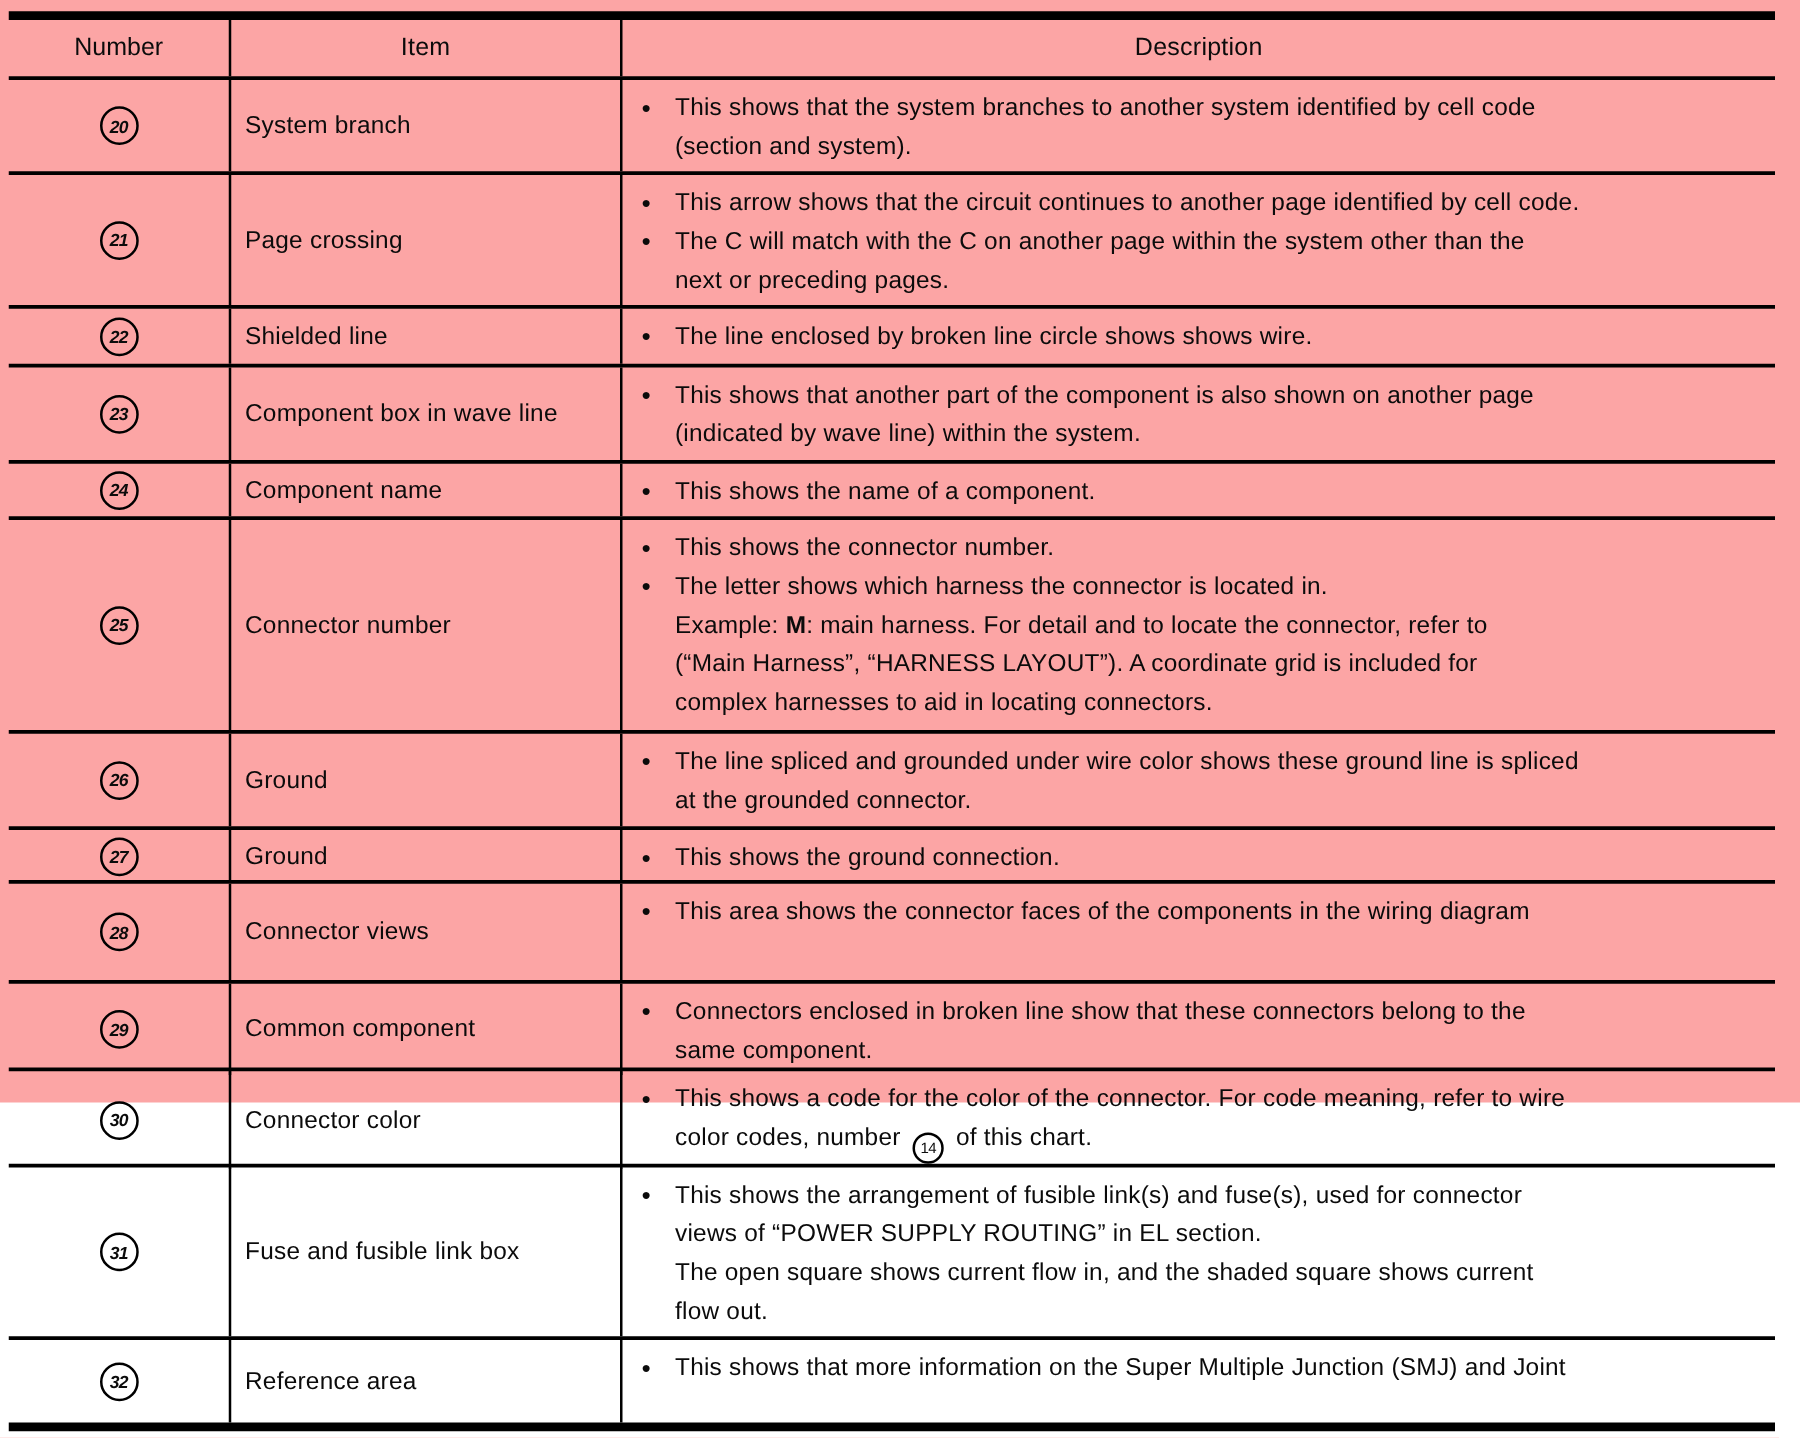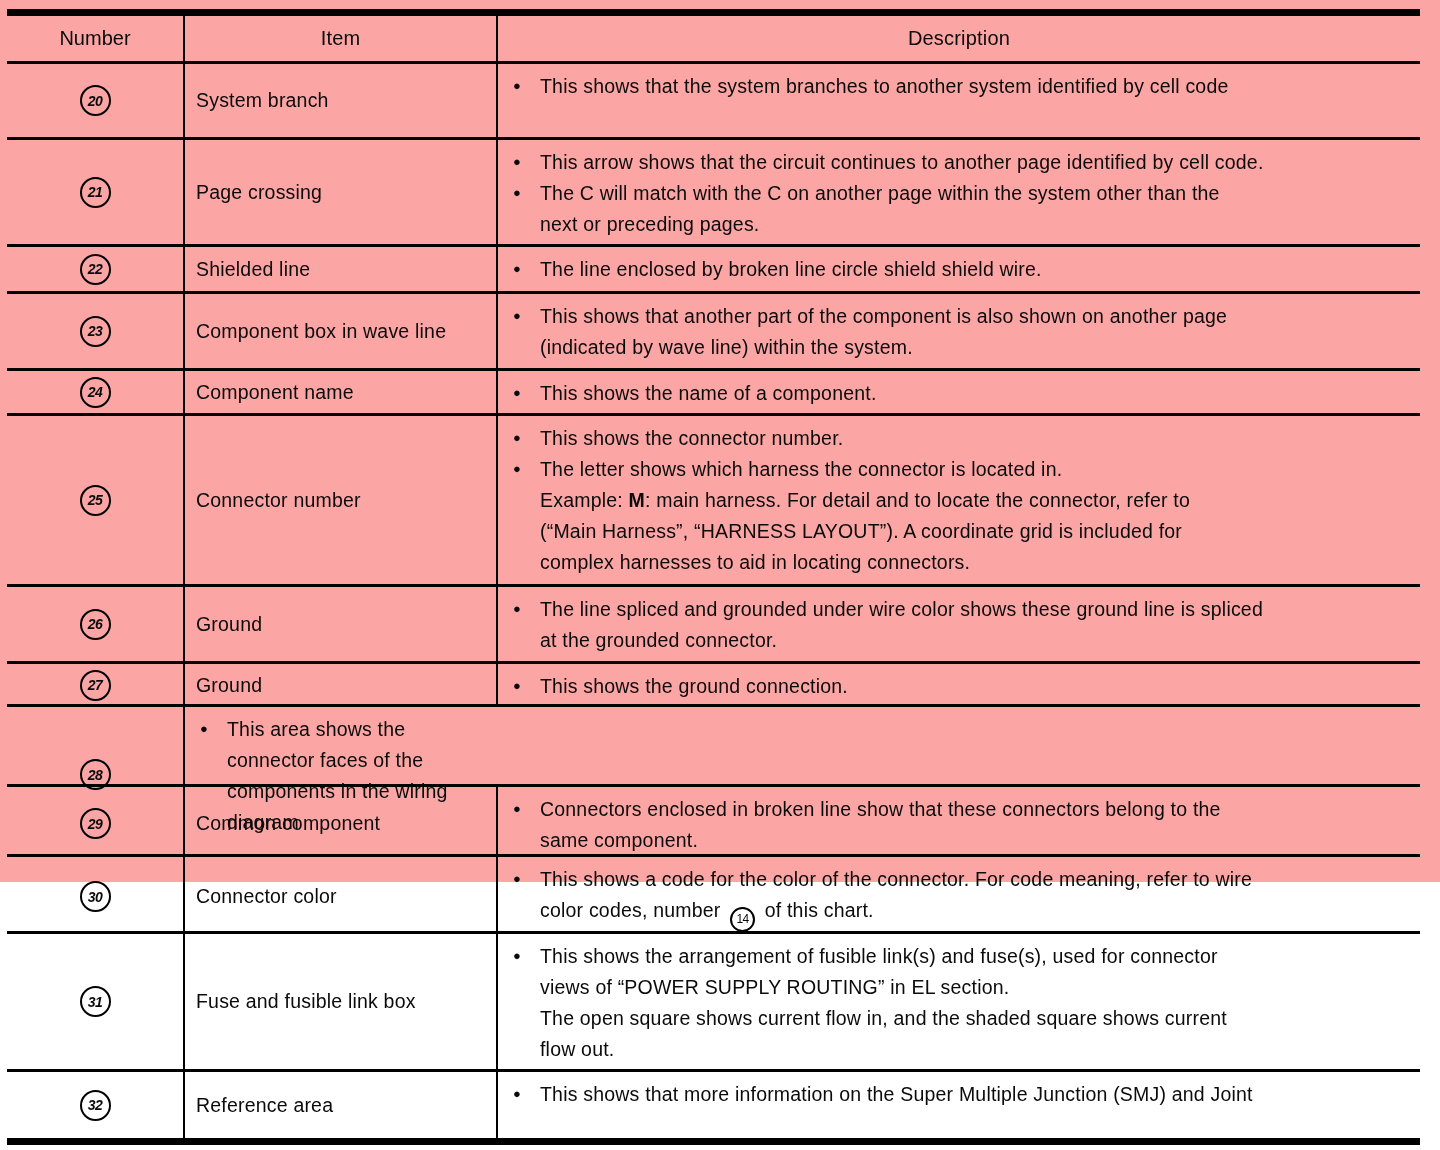--- a/index.html
+++ b/index.html
@@ -93,20 +93,23 @@
         <div class="row" style="height: 76px;">
           <div class="cell c1">
             <span class="circ">20</span>
           </div>
           <div class="cell c2">System branch</div>
           <div class="cell c3">
             <div class="dline">
               <span class="dot">●</span>
               <span class="dtext">This shows that the system branches to another system identified by cell code</span>
             </div>
+            <div class="dline cont">
+              <span class="dtext">(section and system).</span>
+            </div>
           </div>
         </div>
         <div class="row" style="height: 107px;">
           <div class="cell c1">
             <span class="circ">21</span>
           </div>
           <div class="cell c2">Page crossing</div>
           <div class="cell c3">
             <div class="dline">
               <span class="dot">●</span>
@@ -122,21 +125,21 @@
           </div>
         </div>
         <div class="row" style="height: 47px;">
           <div class="cell c1">
             <span class="circ">22</span>
           </div>
           <div class="cell c2">Shielded line</div>
           <div class="cell c3">
             <div class="dline">
               <span class="dot">●</span>
-              <span class="dtext">The line enclosed by broken line circle shield shield wire.</span>
+              <span class="dtext">The line enclosed by broken line circle shows shows wire.</span>
             </div>
           </div>
         </div>
         <div class="row" style="height: 77px;">
           <div class="cell c1">
             <span class="circ">23</span>
           </div>
           <div class="cell c2">Component box in wave line</div>
           <div class="cell c3">
             <div class="dline">
@@ -209,20 +212,21 @@
             <div class="dline">
               <span class="dot">●</span>
               <span class="dtext">This shows the ground connection.</span>
             </div>
           </div>
         </div>
         <div class="row" style="height: 80px;">
           <div class="cell c1">
             <span class="circ">28</span>
           </div>
+          <div class="cell c2">Connector views</div>
           <div class="cell c3">
             <div class="dline">
               <span class="dot">●</span>
               <span class="dtext">This area shows the connector faces of the components in the wiring diagram</span>
             </div>
           </div>
         </div>
         <div class="row" style="height: 70px;">
           <div class="cell c1">
             <span class="circ">29</span>

